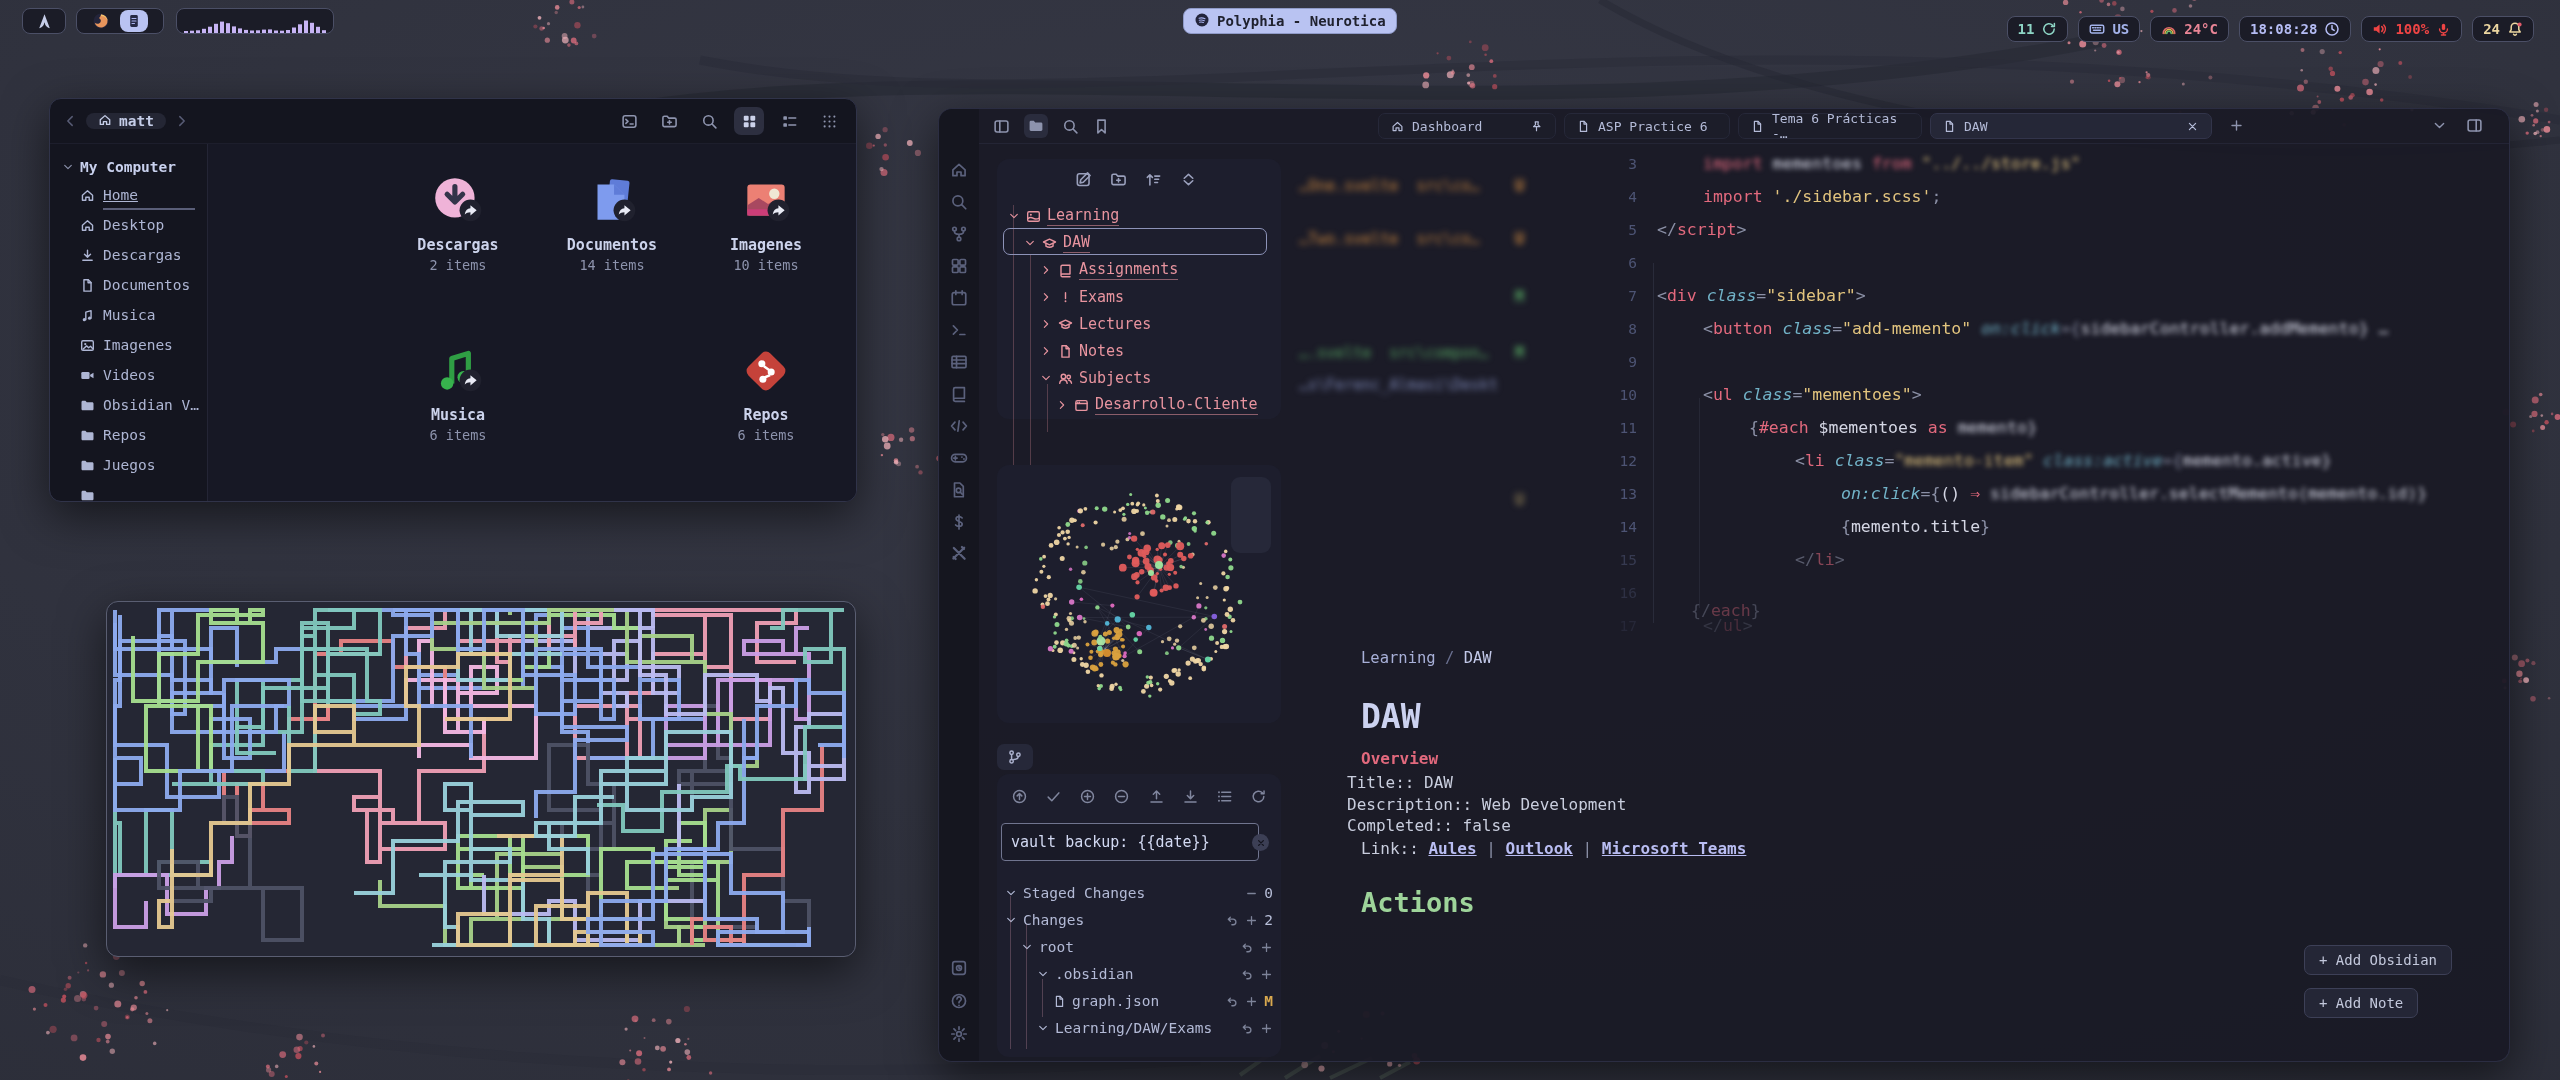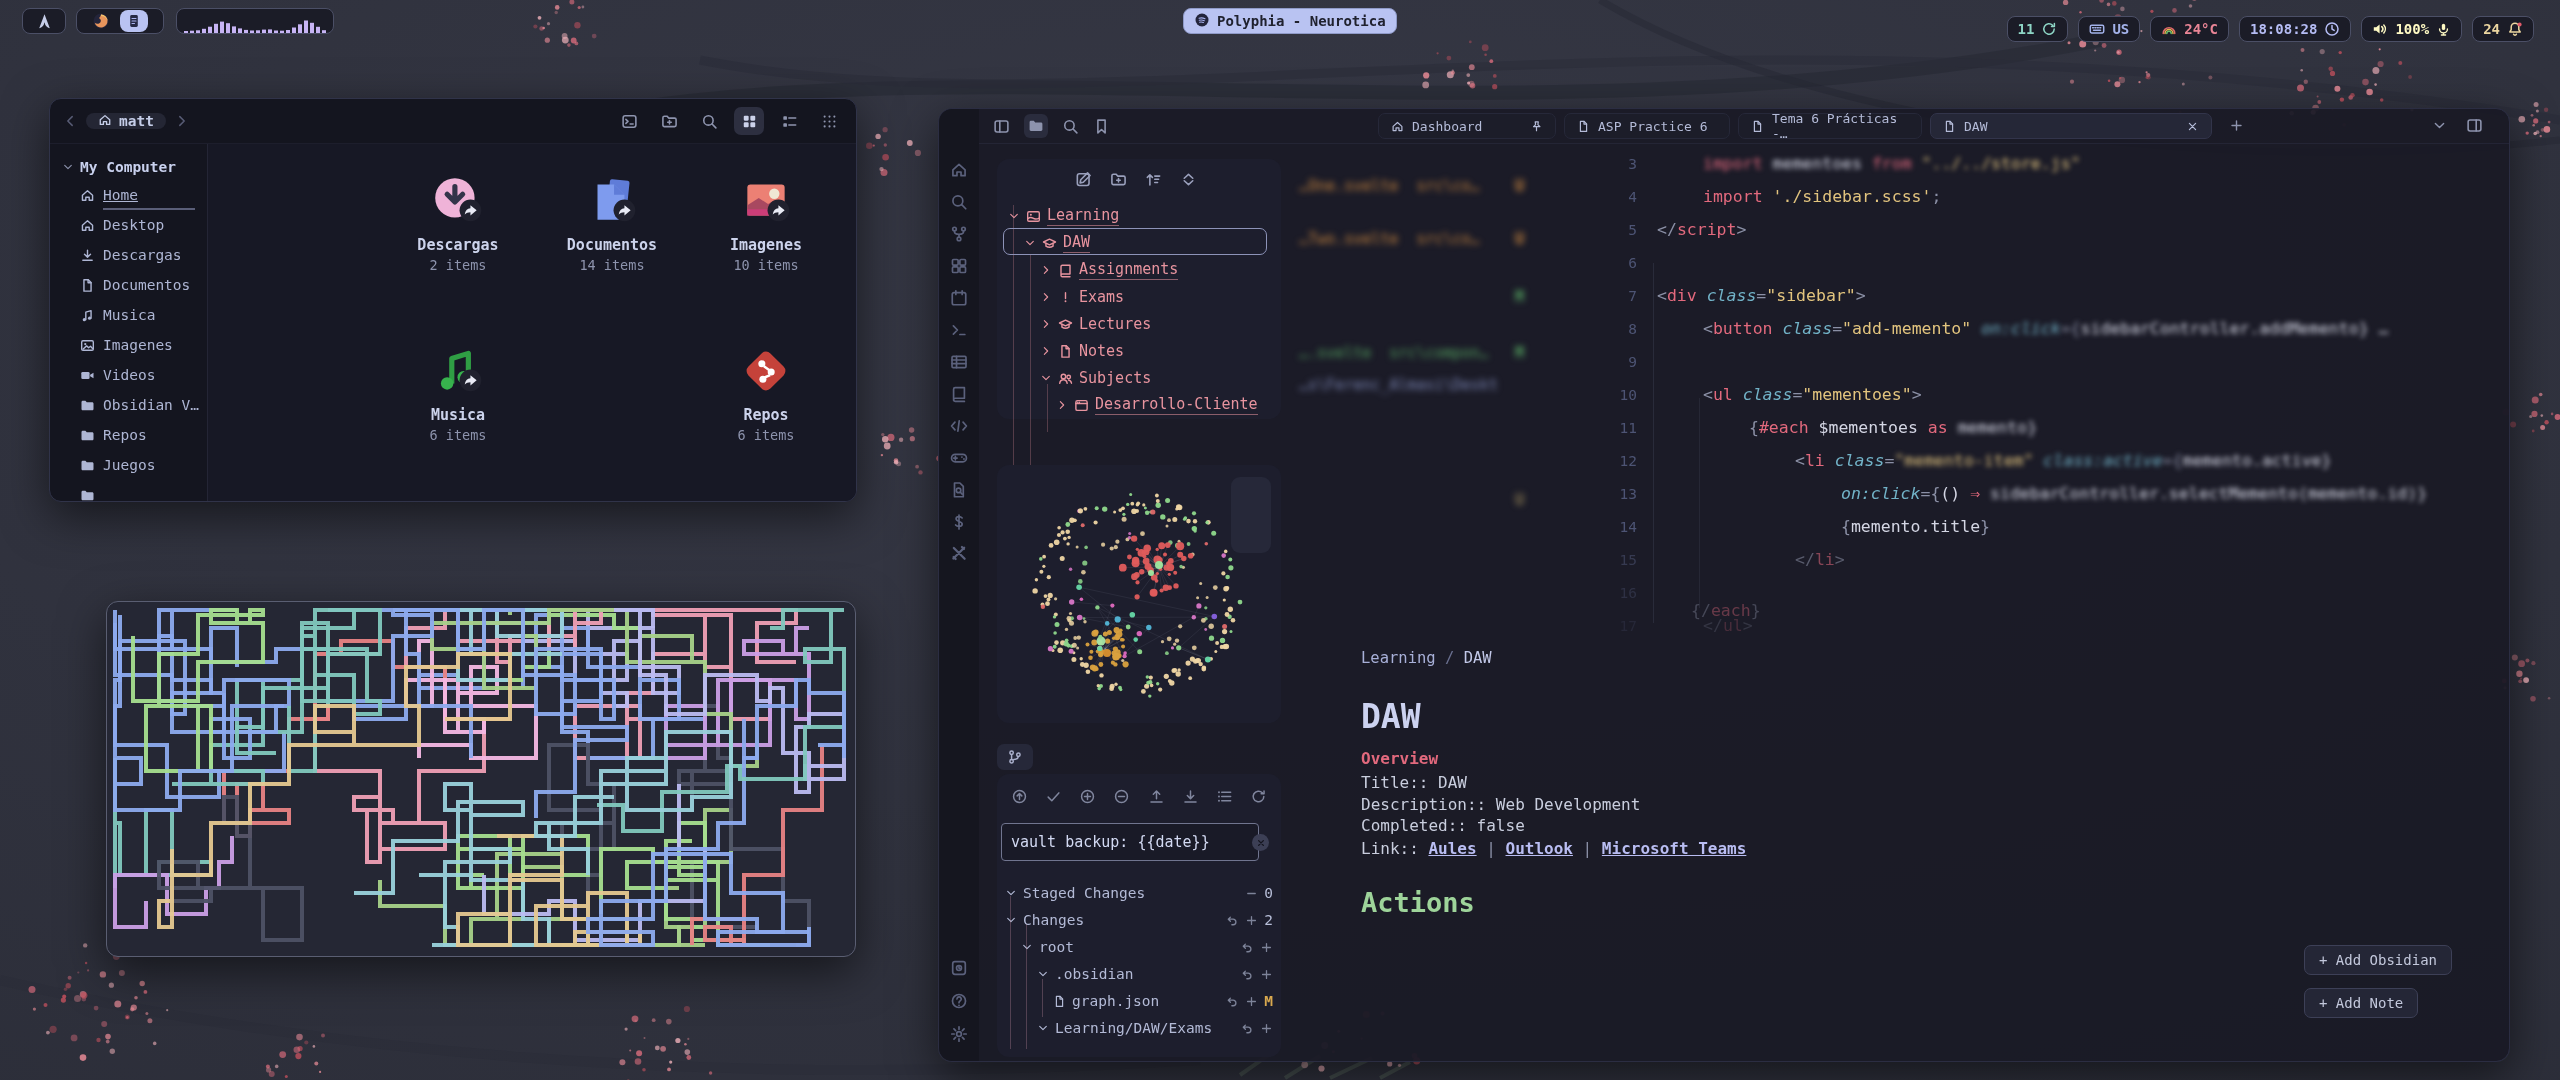--- a/index.html
+++ b/index.html
@@ -477,21 +477,21 @@
       </div>
       <div class="tchip intray" style="color: rgb(181, 188, 244); position: relative;">
         <span>18:08:28</span>
         <span class="ic" style="width:16px;height:16px">
           <svg viewBox="0 0 16 16" stroke="currentColor" stroke-width="1.5" stroke-linecap="round" stroke-linejoin="round" fill="none">
             <circle cx="8" cy="8" r="6"></circle>
             <path d="M8 4.6V8l2.2 1.4"></path>
           </svg>
         </span>
       </div>
-      <div class="tchip intray" style="color: #fef9c3; position: relative; text-align: center;">
+      <div class="tchip intray" style="color: #ef4444; position: relative; text-align: center;">
         <span class="ic" style="width:16px;height:16px">
           <svg viewBox="0 0 16 16" stroke="currentColor" stroke-width="1.5" stroke-linecap="round" stroke-linejoin="round" fill="none">
             <path d="M1.8 6.2h2.4L7.6 3.4v9.2L4.2 9.8H1.8Z" fill="currentColor" stroke="none"></path>
             <path d="M9.8 5.6a3.4 3.4 0 0 1 0 4.8M11.8 4a6 6 0 0 1 0 8"></path>
           </svg>
         </span>
         <span>100%</span>
         <span class="ic" style="width:15px;height:15px">
           <svg viewBox="0 0 16 16" stroke="currentColor" stroke-width="1.5" stroke-linecap="round" stroke-linejoin="round" fill="none">
             <rect x="6.2" y="1.8" width="3.6" height="6.8" rx="1.8" fill="currentColor" stroke="none"></rect>
@@ -1831,21 +1831,21 @@
       </div>
 
     <div id="note" style="position:absolute;left:0;top:0;right:0;bottom:0;pointer-events:none">
       <div class="abs" style="left:422px;top:540px;font-size:15.5px">
         <span style="color:#a8b0d8">Learning</span>
         <span style="color:#6a7090"> / </span>
         <span style="color:#c2c8e8">DAW</span>
       </div>
       <div class="abs" style="left: 422px;top:588px;font-size:33px;font-weight:bold;color:#ccd2f0">DAW</div>
       <div class="abs" style="left:422px;top:640px;font-size:16px;font-weight:bold;color:#e2697d">Overview</div>
-      <div id="note-fields" class="abs" style="left:422px;top:663px;font-size:16px;color:#c9cede;line-height:21.5px">
+      <div id="note-fields" class="abs" style="left:408px;top:663px;font-size:16px;color:#c9cede;line-height:21.5px">
           <div>Title:: DAW</div>
           <div>Description:: Web Development</div>
           <div>Completed:: false</div>
         </div>
       <div id="note-links" class="abs" style="left:422px;top:730px;font-size:16px;color:#c9cede"><span>Link:: </span><a class="nlink" style="pointer-events:auto">Aules</a><span class="nsep"> | </span><a class="nlink" style="pointer-events:auto">Outlook</a><span class="nsep"> | </span><a class="nlink" style="pointer-events:auto">Microsoft Teams</a></div>
       <div class="abs" style="left:422px;top:778px;font-size:27px;font-weight:bold;color:#9ed49a">Actions</div>
       <button class="nbtn" style="top: 836px; pointer-events: auto;" id="btn-add-lecture">+ Add Obsidian</button>
       <button class="nbtn" style="top: 879px; pointer-events: auto; text-align: center;" id="btn-add-note">+ Add Note</button>
     </div>
   </div>

